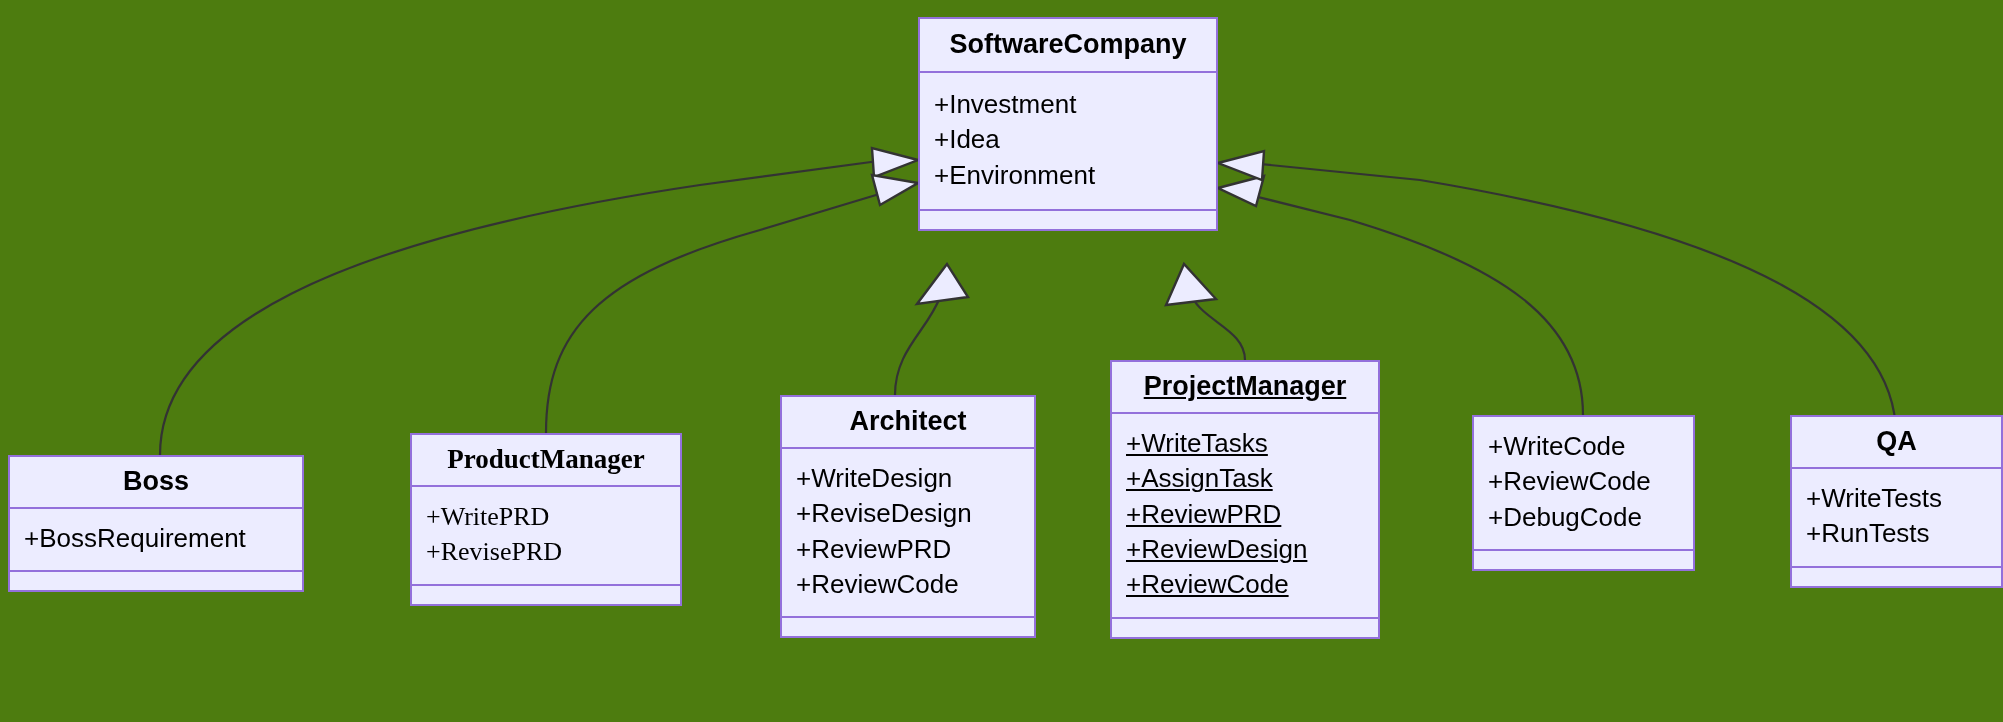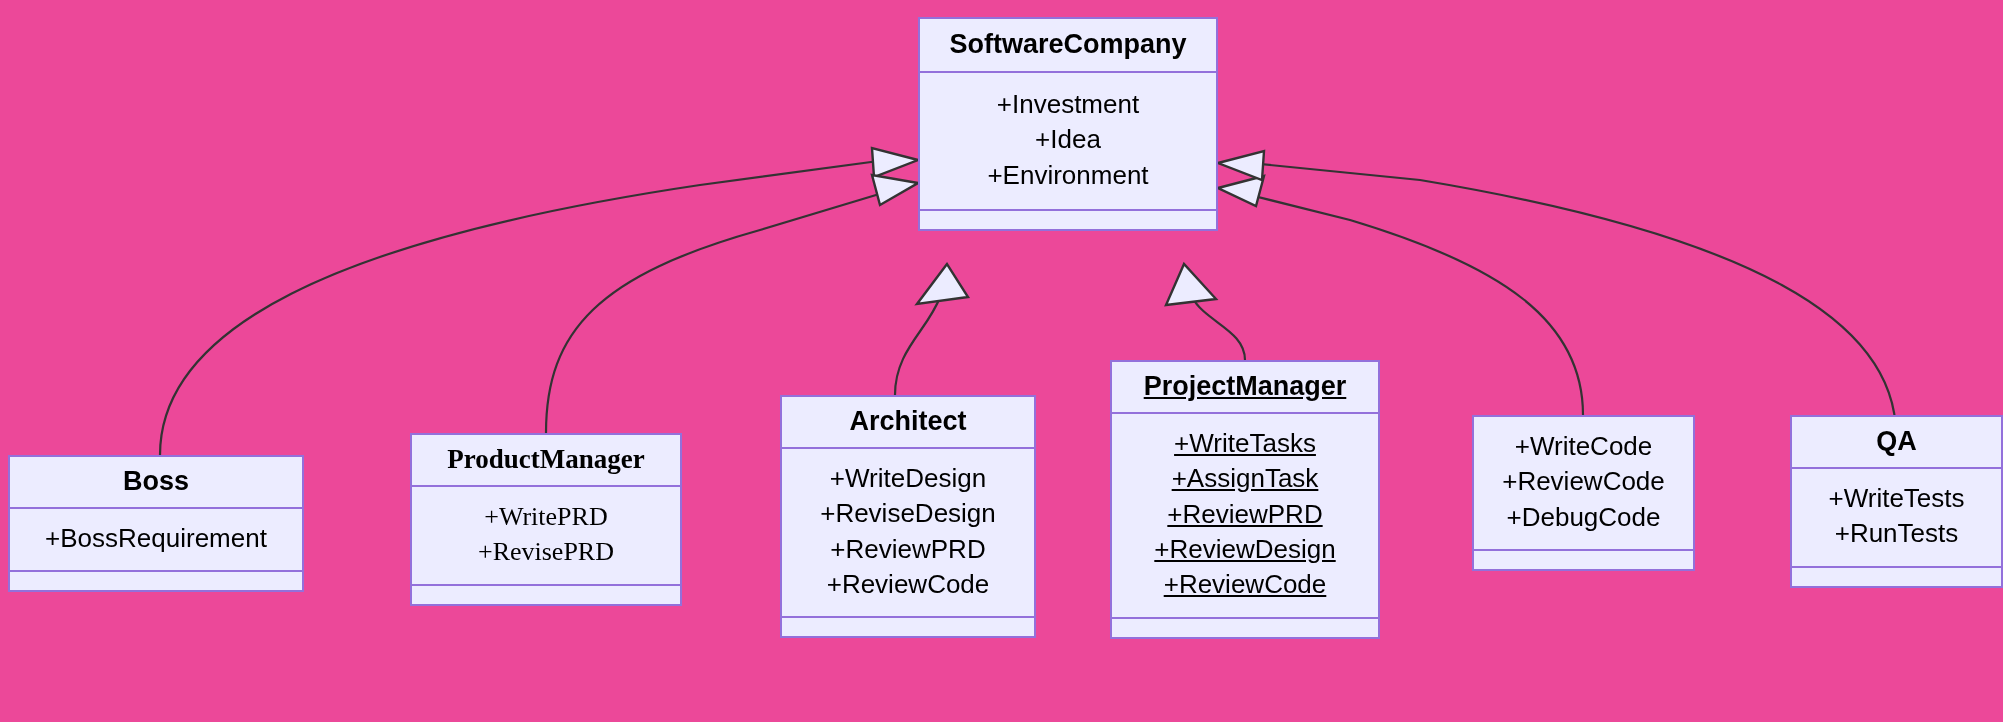--- a/index.html
+++ b/index.html
@@ -9,21 +9,21 @@
     background: #ffffff;
   }
   body {
     font-family: "Liberation Sans", sans-serif;
     -webkit-font-smoothing: antialiased;
   }
   #diagram {
     position: relative;
     width: 2003px;
     height: 722px;
-    background: #ec4899;
+    background: #4d7c0f;
     overflow: hidden;
   }
   #edges {
     position: absolute;
     left: 0;
     top: 0;
     width: 2003px;
     height: 722px;
     pointer-events: none;
     z-index: 1;
@@ -42,21 +42,20 @@
     color: #000000;
     padding: 9px 10px 10px 10px;
     line-height: 1.15;
     border-bottom: 2px solid #9370DB;
     white-space: nowrap;
   }
   .class-attrs {
     padding: 12px 14px 14px 14px;
     border-bottom: 2px solid #9370DB;
     min-height: 10px;
-    text-align: center;
   }
   .attr-row {
     font-size: 26px;
     color: #000000;
     line-height: 1.36;
     white-space: nowrap;
   }
   .class-methods {
     height: 18px;
     min-height: 18px;

